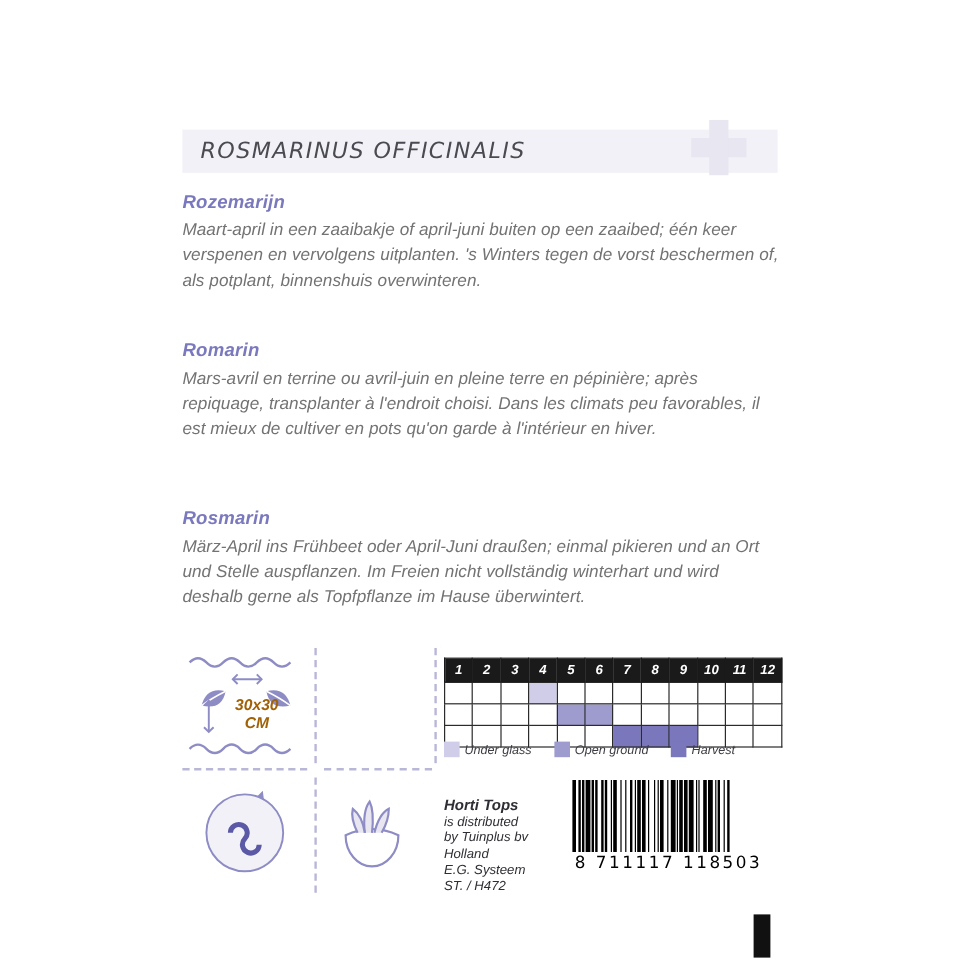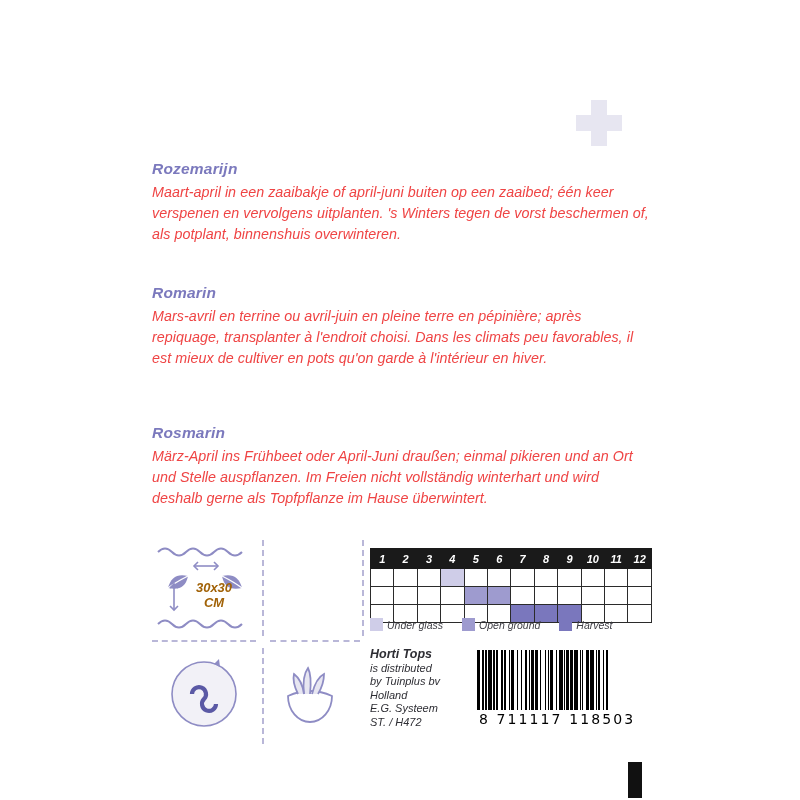--- a/index.html
+++ b/index.html
@@ -70,21 +70,21 @@
   }
   .lang-title {
     color: #7b79bd;
     font-weight: bold;
     font-size: 15.5px;
     font-style: italic;
     margin: 0 0 4px 0;
     letter-spacing: 0.2px;
   }
   .lang-body {
-    color: #ef4444;
+    color: #737373;
     font-size: 14.3px;
     font-style: italic;
     line-height: 21px;
     margin: 0;
     letter-spacing: 0.05px;
   }
   #block-nl { top: 160px; }
   #block-fr { top: 248px; margin-top: 36px; }
   #block-en { top: 336px; }
   #block-de { top: 424px; }
@@ -193,21 +193,21 @@
     display: flex;
     align-items: center;
     gap: 4px;
     margin-right: 13px;
   }
 
   
   .distributor {
     position: absolute;
     left: 218px;
-    top: 108px;
+    top: 125px;
     font-size: 11px;
     line-height: 13.5px;
     color: #2e2e34;
     font-style: italic;
   }
   .distributor .dname {
     font-weight: bold;
     font-size: 12.5px;
   }
 
@@ -248,20 +248,23 @@
     background: #111111;
   }
 
   svg { display: block; }
 </style>
 </head>
 <body>
 
 <div class="page">
 
+  <div class="header">
+    <div class="header-title">ROSMARINUS OFFICINALIS</div>
+  </div>
   <div class="plus-mark">
     <div class="bar-h"></div>
     <div class="bar-v"></div>
   </div>
 
   <div class="lang-block" id="block-nl">
     <p class="lang-title">Rozemarijn</p>
     <p class="lang-body">Maart-april in een zaaibakje of april-juni buiten op een zaaibed; één keer verspenen en vervolgens uitplanten. 's Winters tegen de vorst beschermen of, als potplant, binnenshuis overwinteren.</p>
   </div>
 

